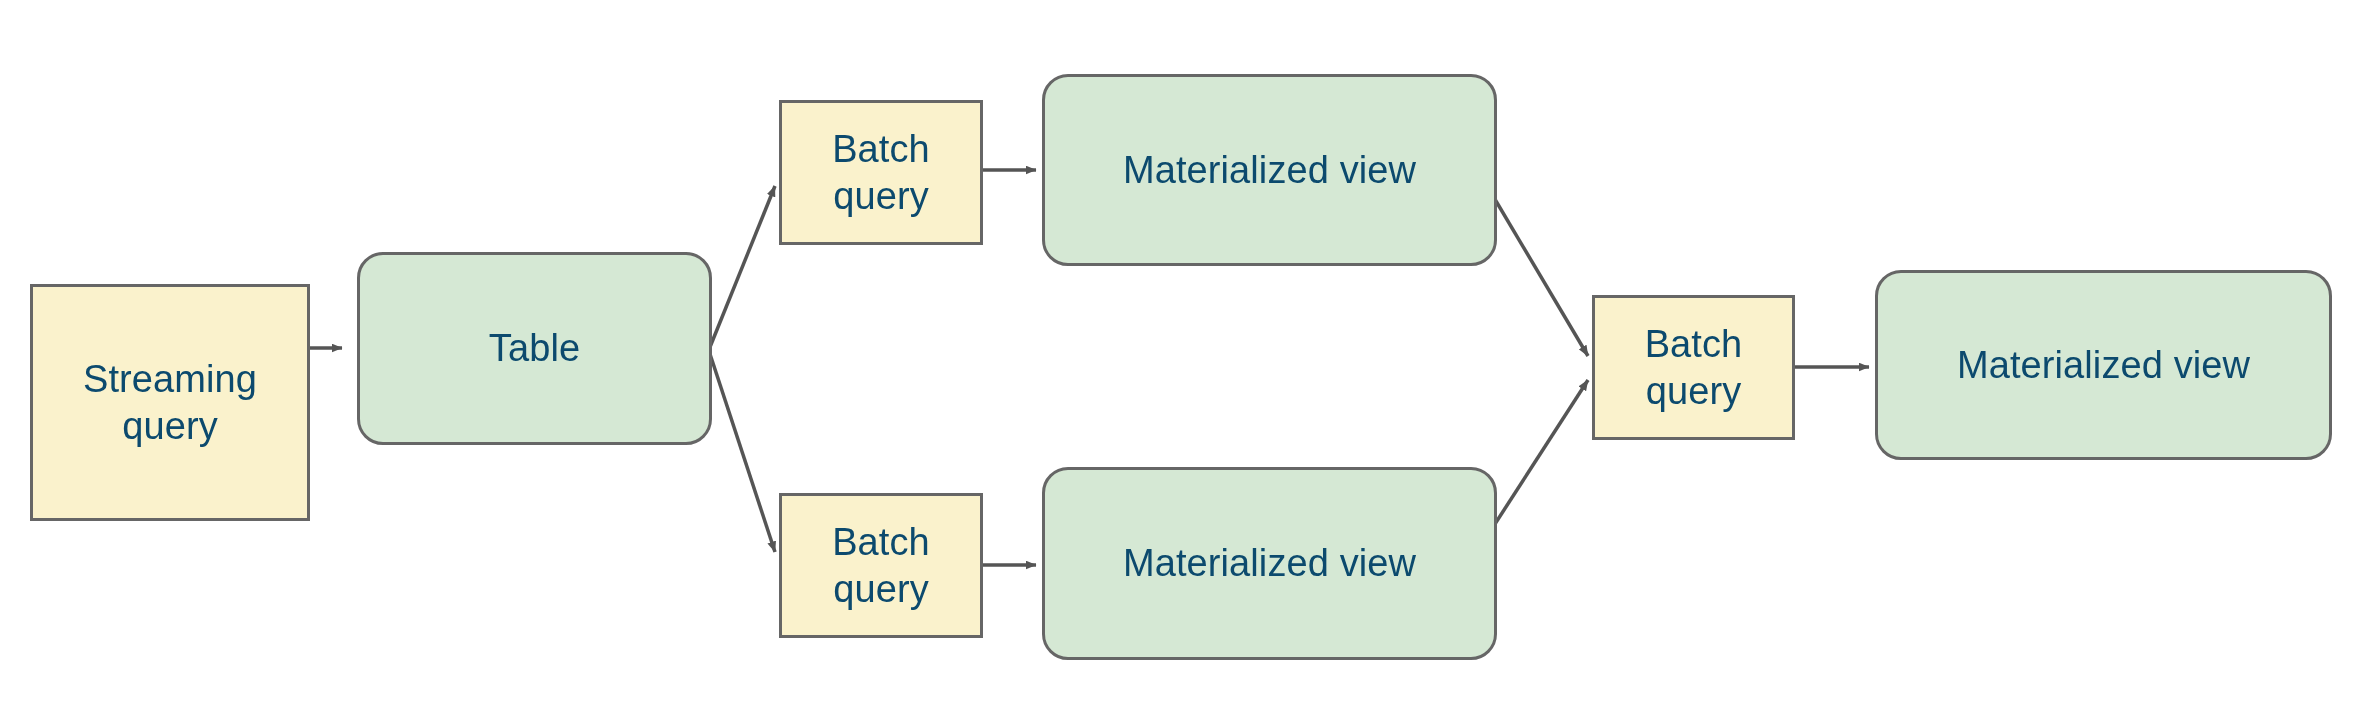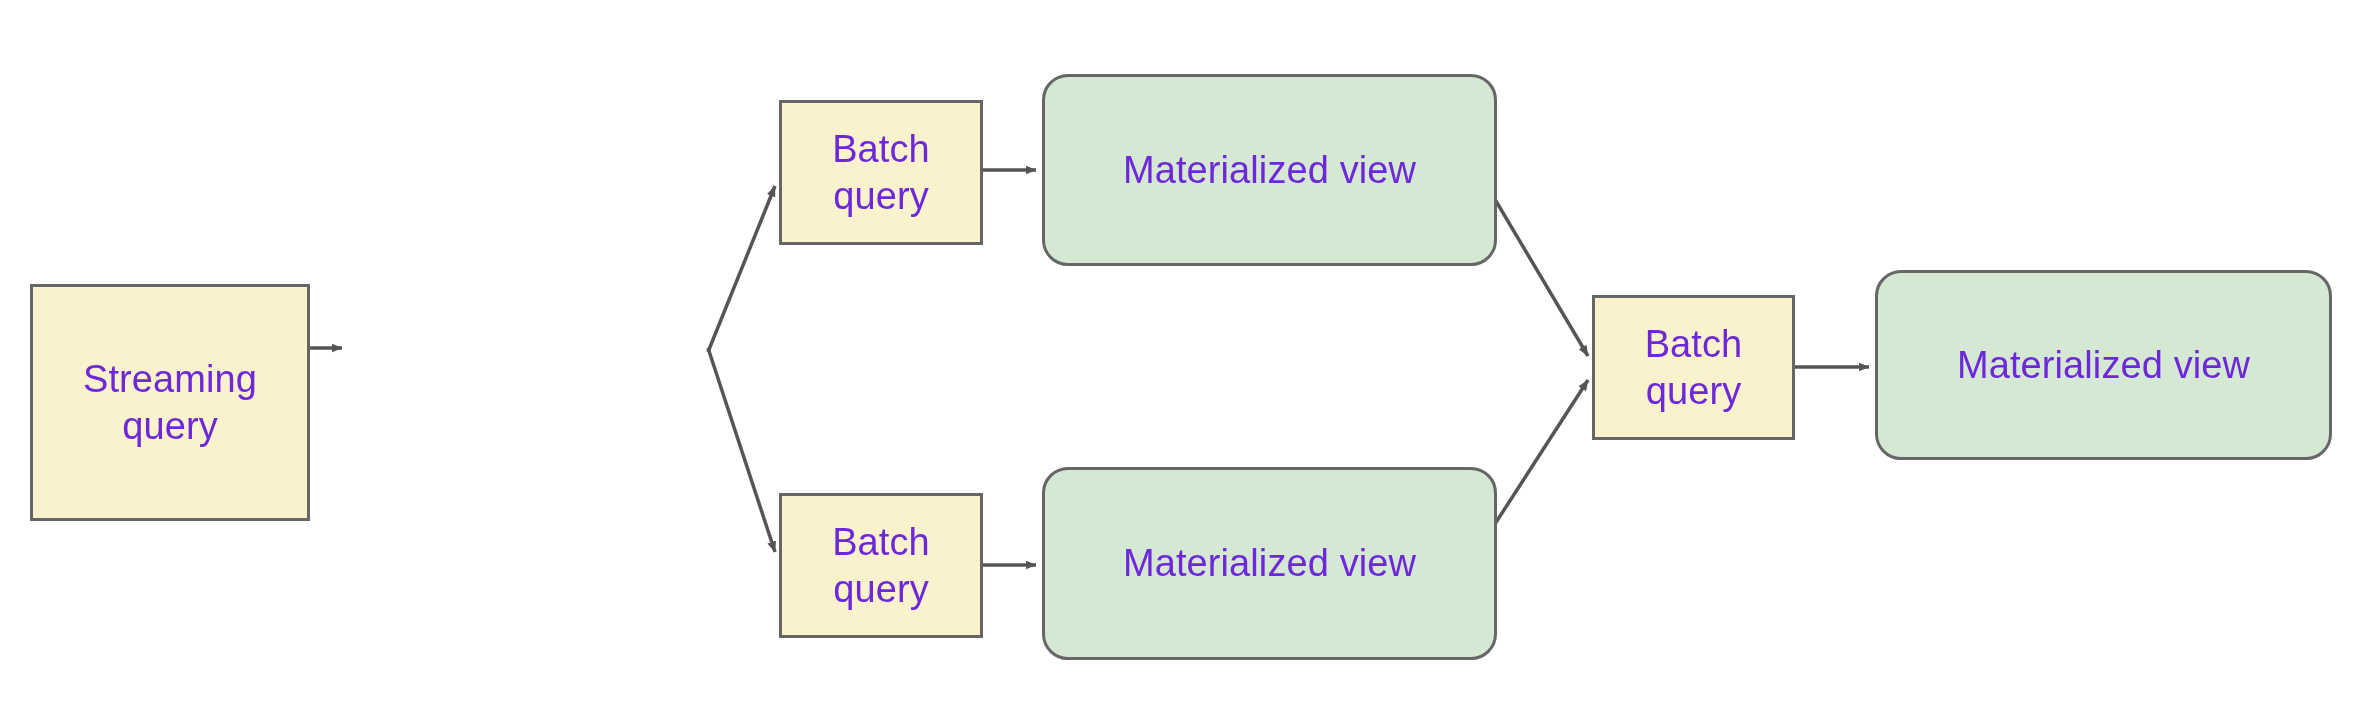--- a/index.html
+++ b/index.html
@@ -25,21 +25,21 @@
     height: 720px;
     pointer-events: none;
   }
   .node {
     position: absolute;
     box-sizing: border-box;
     display: flex;
     align-items: center;
     justify-content: center;
     text-align: center;
-    color: #6d28d9;
+    color: #0c4a6e;
     font-size: 38px;
     line-height: 1.22;
     letter-spacing: 0.1px;
     border: 3px solid #666666;
     white-space: pre-line;
     z-index: 2;
   }
   .node.process {
     background: #faf2cc;
     border-radius: 0;
@@ -96,20 +96,23 @@
     <g>
       <line x1="1795" y1="367" x2="1869" y2="367" stroke="#555555" stroke-width="3.5" marker-end="url(#arrowhead)"></line>
     </g>
   </svg>
 
   <div class="node process" style="left:30px; top:284px; width:280px; height:237px;">
     <span class="node-label">Streaming
 query</span>
   </div>
 
+  <div class="node store" style="left:357px; top:252px; width:355px; height:193px;">
+    <span class="node-label">Table</span>
+  </div>
 
   <div class="node process" style="left:779px; top:100px; width:204px; height:145px;">
     <span class="node-label">Batch
 query</span>
   </div>
 
   <div class="node store" style="left:1042px; top:74px; width:455px; height:192px;">
     <span class="node-label">Materialized view</span>
   </div>
 

